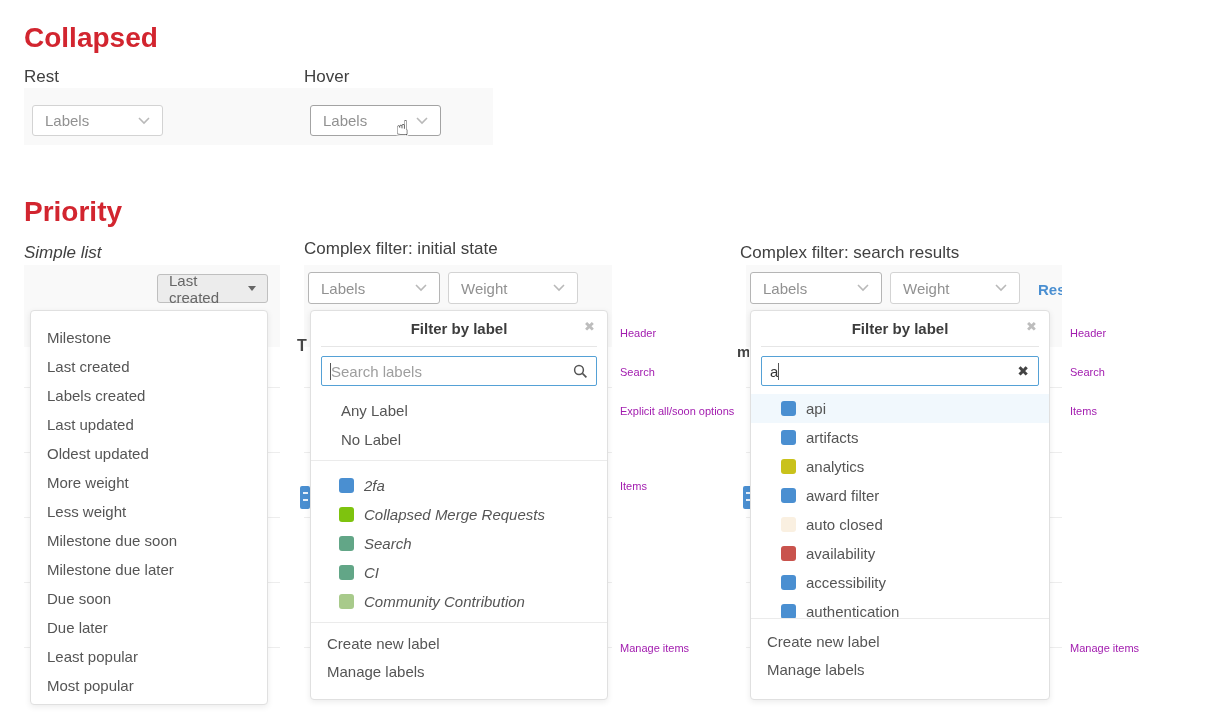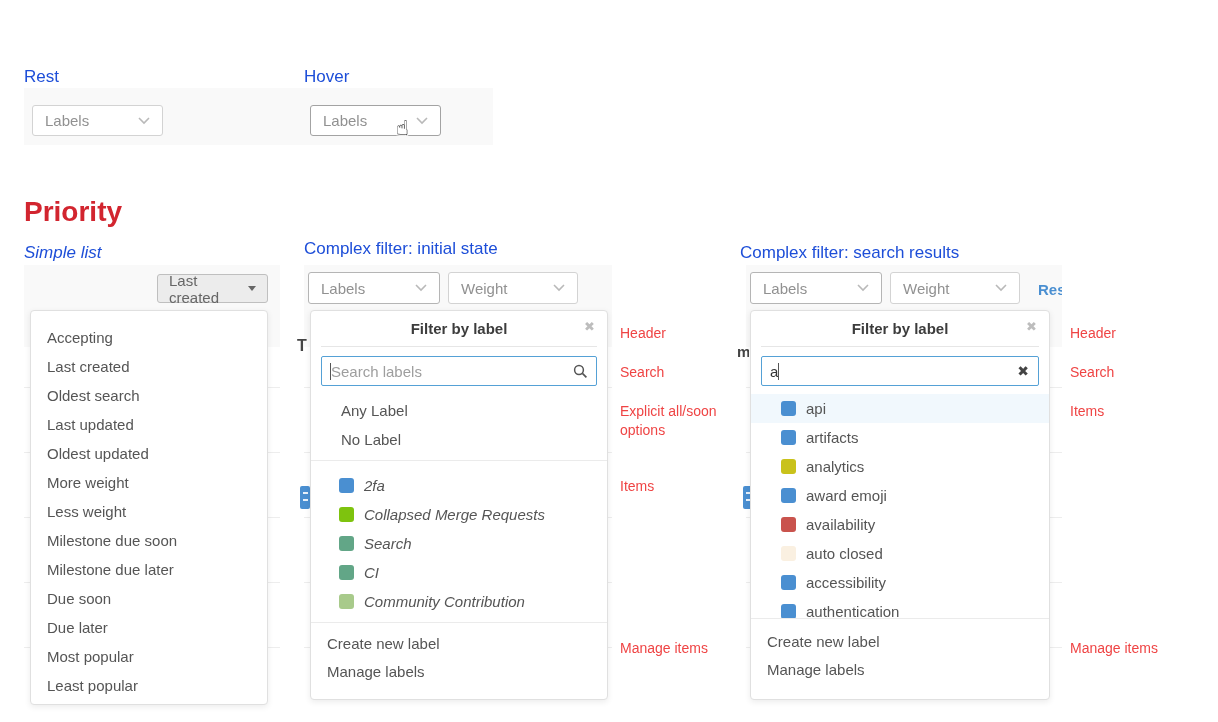--- a/index.html
+++ b/index.html
@@ -1,21 +1,21 @@
 <!DOCTYPE html>
 <html><head>
 <meta charset="utf-8">
 <style>
   html,body{margin:0;padding:0;background:#fff;}
   #canvas{position:relative;width:1218px;height:722px;background:#fff;overflow:hidden;
           font-family:"Liberation Sans","DejaVu Sans",sans-serif;}
   .abs{position:absolute;}
   .red-h{font-weight:bold;font-size:28px;color:#D2252F;line-height:1;}
-  .red-l{font-size:17px;color:#1d4ed8;line-height:1;}
-  .annot{font-size:14px;color:#ef4444;line-height:19px;}
+  .red-l{font-size:17px;color:#404040;line-height:1;}
+  .annot{font-size:11px;color:#a21caf;line-height:19px;}
   .grayband{background:#F9F9F9;}
   .sline{position:absolute;height:1px;background:#EDEDED;z-index:0;}
   .btn{box-sizing:border-box;background:#fff;border:1px solid #D3D3D3;border-radius:3px;
        display:flex;align-items:center;justify-content:space-between;padding:0 12px;
        font-size:15px;color:#919191;z-index:1;}
   .btn.hovered{border-color:#A3A3A3;}
   .btn.open{border-color:#B5B5B5;}
   .btn-gray{box-sizing:border-box;background:#ECECEC;border:1px solid #BFBFBF;border-radius:3px;
        display:flex;align-items:center;gap:9px;padding:0 11px;font-size:15px;color:#666;z-index:1;}
   .caret-down{width:0;height:0;border-left:4px solid transparent;border-right:4px solid transparent;
@@ -46,20 +46,21 @@
   .chev svg{display:block;}
   .cursor-glyph{font-size:21px;color:#000;z-index:3;line-height:1;
        text-shadow:-1px -1px 0 #fff,1px -1px 0 #fff,-1px 1px 0 #fff,1px 1px 0 #fff;}
   .reset-link{font-size:15px;font-weight:bold;color:#4A8FD1;overflow:hidden;white-space:nowrap;z-index:1;cursor:pointer;}
 </style>
 </head>
 <body>
 
 <div id="canvas">
 
+  <div class="abs red-h" style="left:24px;top:24px;">Collapsed</div>
   <div class="abs red-l" style="left:24px;top:68px;">Rest</div>
   <div class="abs red-l" style="left:304px;top:68px;">Hover</div>
   <div class="abs grayband" style="left:24px;top:88px;width:469px;height:57px;"></div>
 
   <div class="abs btn" style="left:32px;top:105px;width:131px;height:31px;">
     <span>Labels</span>
     <span class="chev">
         <svg width="12" height="8" viewBox="0 0 12 8">
           <path d="M1 1 L6 6 L11 1" stroke="#B9B9B9" stroke-width="1.6" fill="none"></path>
         </svg>
@@ -98,33 +99,33 @@
   <div class="sline" style="left:746px;top:452px;width:316px;"></div>
   <div class="sline" style="left:746px;top:517px;width:316px;"></div>
   <div class="sline" style="left:746px;top:582px;width:316px;"></div>
   <div class="sline" style="left:746px;top:647px;width:316px;"></div>
 
   <div class="abs btn-gray" style="left:157px;top:274px;width:111px;height:29px;">
     <span>Last created</span>
     <span class="caret-down"></span>
   </div>
   <div class="abs panel" style="left:30px;top:310px;width:238px;height:395px;padding:12px 0;">
-    <div class="row29 indent16">Accepting</div>
+    <div class="row29 indent16">Milestone</div>
     <div class="row29 indent16">Last created</div>
-    <div class="row29 indent16">Oldest search</div>
+    <div class="row29 indent16">Labels created</div>
     <div class="row29 indent16">Last updated</div>
     <div class="row29 indent16">Oldest updated</div>
     <div class="row29 indent16">More weight</div>
     <div class="row29 indent16">Less weight</div>
     <div class="row29 indent16">Milestone due soon</div>
     <div class="row29 indent16">Milestone due later</div>
     <div class="row29 indent16">Due soon</div>
     <div class="row29 indent16">Due later</div>
+    <div class="row29 indent16">Least popular</div>
     <div class="row29 indent16">Most popular</div>
-    <div class="row29 indent16">Least popular</div>
   </div>
 
   <div class="abs btn open" style="left:308px;top:272px;width:132px;height:32px;">
     <span>Labels</span>
     <span class="chev">
         <svg width="12" height="8" viewBox="0 0 12 8">
           <path d="M1 1 L6 6 L11 1" stroke="#B9B9B9" stroke-width="1.6" fill="none"></path>
         </svg>
       </span>
   </div>
@@ -246,29 +247,29 @@
       <div class="row29 indent30">
         <span class="sq" style="background: rgb(74, 143, 209);"></span>
         <span>artifacts</span>
       </div>
       <div class="row29 indent30">
         <span class="sq" style="background: rgb(201, 194, 27);"></span>
         <span>analytics</span>
       </div>
       <div class="row29 indent30">
         <span class="sq" style="background: rgb(74, 143, 209);"></span>
-        <span>award emoji</span>
+        <span>award filter</span>
+      </div>
+      <div class="row29 indent30">
+        <span class="sq" style="background: rgb(250, 240, 225);"></span>
+        <span>auto closed</span>
       </div>
       <div class="row29 indent30">
         <span class="sq" style="background: rgb(201, 83, 77);"></span>
         <span>availability</span>
-      </div>
-      <div class="row29 indent30">
-        <span class="sq" style="background: rgb(250, 240, 225);"></span>
-        <span>auto closed</span>
       </div>
       <div class="row29 indent30">
         <span class="sq" style="background: rgb(74, 143, 209);"></span>
         <span>accessibility</span>
       </div>
       <div class="row29 indent30">
         <span class="sq" style="background: rgb(74, 143, 209);"></span>
         <span>authentication</span>
       </div>
     </div>

